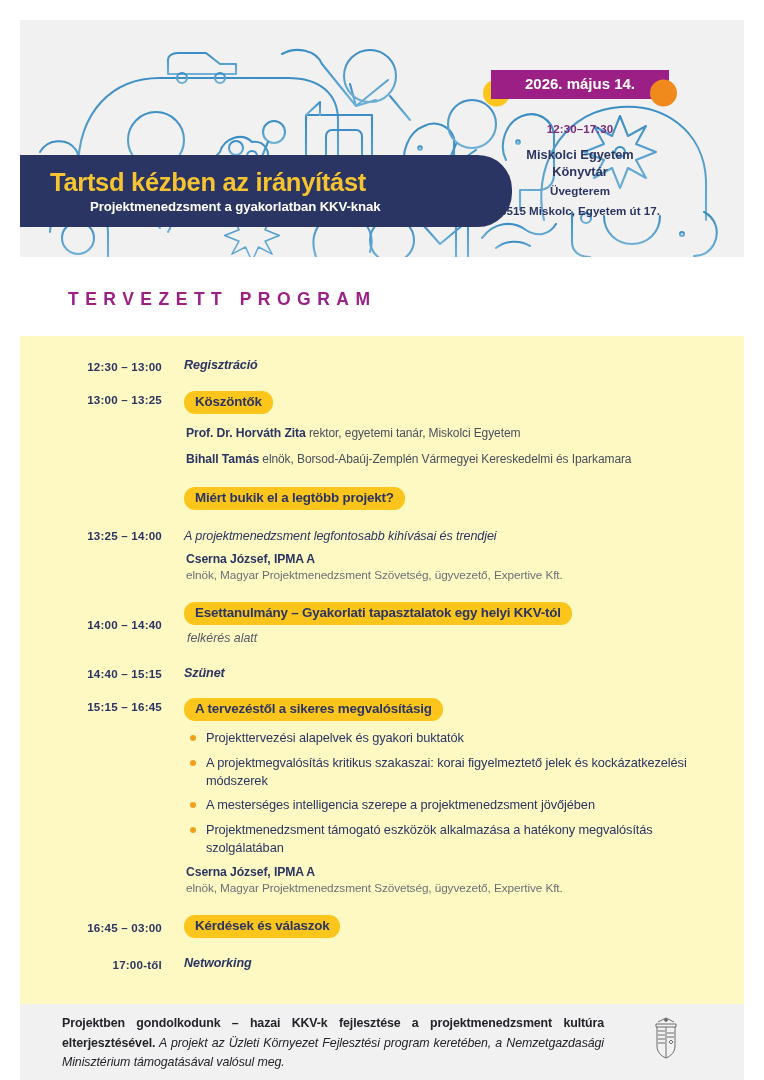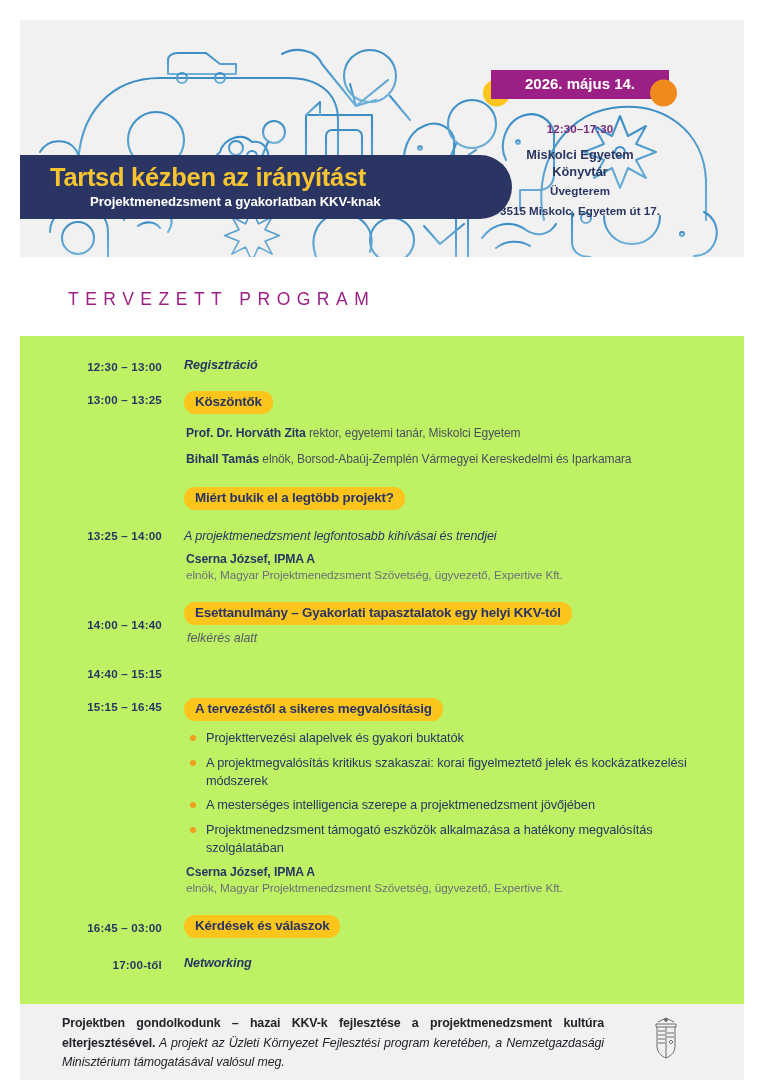--- a/index.html
+++ b/index.html
@@ -39,27 +39,27 @@
     left: 0; top: 0;
     width: 724px; height: 237px;
     opacity: 1;
   }
 
   .title-banner {
     position: absolute;
     left: -20px;
     top: 135px;
     width: 512px;
-    height: 64px;
+    height: 72px;
     background: #2b3563;
     border-radius: 0 34px 34px 0;
     padding: 8px 28px 8px 50px;
     display: flex;
     flex-direction: column;
-    justify-content: flex-start;
+    justify-content: center;
     z-index: 5;
   }
   .title-main {
     color: #f5c430;
     font-size: 25.5px;
     font-weight: bold;
     letter-spacing: -0.3px;
     line-height: 1.1;
     white-space: nowrap;
   }
@@ -125,30 +125,30 @@
     font-size: 11.6px;
     font-weight: bold;
     line-height: 1.45;
     margin-top: 3px;
   }
 
   
   .section-title {
     color: #9c1f86;
     font-size: 17.5px;
-    font-weight: normal;
+    font-weight: bold;
     letter-spacing: 6.5px;
     padding: 32px 0 0 48px;
     background: #ffffff;
     padding-bottom: 26px;
   }
 
   
   .program {
-    background: #bef264;
+    background: #fef9c3;
     padding: 22px 30px 28px 30px;
   }
   .row {
     display: flex;
     align-items: flex-start;
     margin-bottom: 5px;
   }
   .row.gap-top { margin-top: 18px; }
   .row.gap-top-lg { margin-top: 20px; align-items: center; }
 
@@ -414,20 +414,23 @@
       <div class="row gap-top-lg">
         <div class="time">14:00 – 14:40</div>
         <div class="content">
           <span class="pill">Esettanulmány – Gyakorlati tapasztalatok egy helyi KKV-tól</span>
           <div class="note-italic">felkérés alatt</div>
         </div>
       </div>
 
       <div class="row gap-top-lg">
         <div class="time">14:40 – 15:15</div>
+        <div class="content">
+          <div class="plain-italic">Szünet</div>
+        </div>
       </div>
 
       <div class="row gap-top">
         <div class="time">15:15 – 16:45</div>
         <div class="content">
           <span class="pill">A tervezéstől a sikeres megvalósításig</span>
           <ul class="bullets">
             <li>Projekttervezési alapelvek és gyakori buktatók</li>
             <li>A projektmegvalósítás kritikus szakaszai: korai figyelmeztető jelek és kockázatkezelési módszerek</li>
             <li>A mesterséges intelligencia szerepe a projektmenedzsment jövőjében</li>

